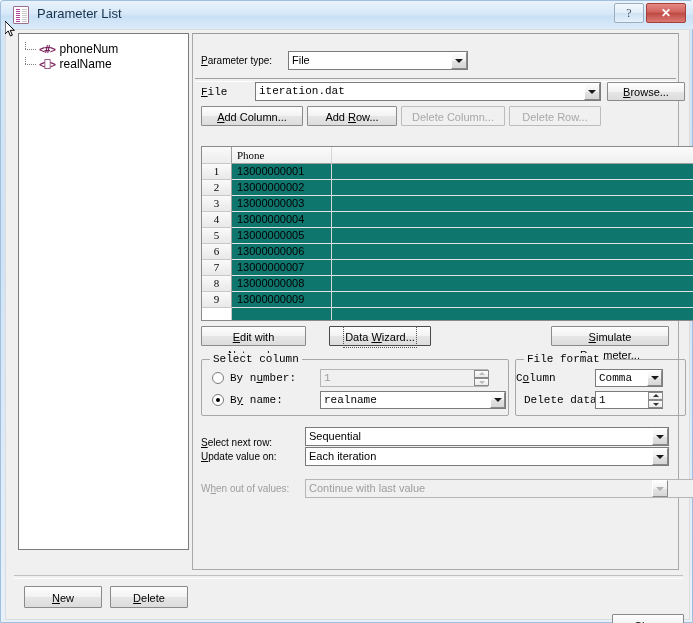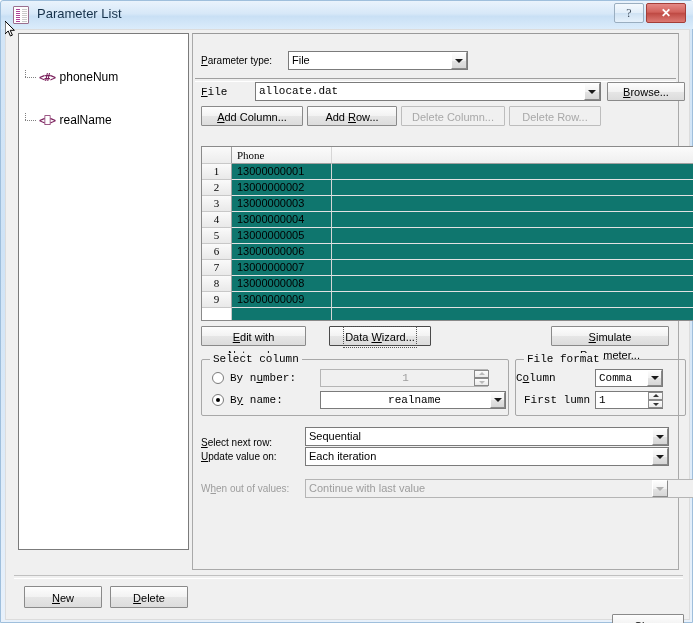--- a/index.html
+++ b/index.html
@@ -95,21 +95,20 @@
     box-sizing: border-box;
     overflow: hidden;
   }
   .tree-item {
     position: relative;
     height: 15px;
     padding-left: 20px;
     font-size: 12px;
     line-height: 15px;
     white-space: nowrap;
-    margin-top: 28px;
   }
   .tree-item .dots {
     position: absolute; left: 6px; top: 7px;
     width: 12px; height: 1px;
     background: repeating-linear-gradient(to right, #808080 0px, #808080 1px, transparent 1px, transparent 2px);
   }
   .tree-item .vline {
     position: absolute; left: 6px; top: 0px;
     width: 1px; height: 8px;
     background: repeating-linear-gradient(to bottom, #808080 0px, #808080 1px, transparent 1px, transparent 2px);
@@ -359,21 +358,21 @@
 
     <div class="main-panel">
 
       <div class="lbl" style="left:8px; top:21px;"><u>P</u>arameter type:</div>
       <div class="field" style="left:95px; top:17px; width:180px; height:19px; line-height:17px;">File</div>
       <div class="arrow" style="left:258px; top:18px; width:16px; height:17px;"></div>
 
       <div class="hsep" style="left:2px; top:44px; width:481px;"></div>
 
       <div class="lbl mono" style="left:8px; top:52px;"><u>F</u>ile</div>
-      <div class="field mono" style="left:62px; top:48px; width:346px; height:19px; line-height:17px;">allocate.dat</div>
+      <div class="field mono" style="left:62px; top:48px; width:346px; height:19px; line-height:17px;">iteration.dat</div>
       <div class="arrow" style="left:391px; top:49px; width:16px; height:17px;"></div>
       <button class="btn" style="left:414px; top:48px; width:78px; height:19px; line-height:17px;"><span class="inner"><u>B</u>rowse...</span></button>
 
       <button class="btn" style="left:8px;   top:72px; width:102px; height:20px; line-height:18px;"><span class="inner"><u>A</u>dd Column...</span></button>
       <button class="btn" style="left:114px; top:72px; width:90px;  height:20px; line-height:18px;"><span class="inner">Add <u>R</u>ow...</span></button>
       <button class="btn dis" style="left:208px; top:72px; width:104px; height:20px; line-height:18px;"><span class="inner">Delete Column...</span></button>
       <button class="btn dis" style="left:316px; top:72px; width:92px;  height:20px; line-height:18px;"><span class="inner">Delete Row...</span></button>
 
       <div class="grid">
         <div class="grid-row grid-head">
@@ -430,41 +429,41 @@
           <div class="cell-num" style="background:#fff;border-right:1px solid #c8c8c8;"></div>
           <div class="cell-a"></div>
           <div class="cell-b"></div>
         </div>
       </div>
 
       <button class="btn" style="left:8px; top:292px; width:105px; height:20px; line-height:18px;"><span class="inner"><u>E</u>dit with Notepad...</span></button>
       <button class="btn focus" style="left:136px; top:292px; width:102px; height:20px; line-height:18px;"><span class="inner">Data <u>W</u>izard...</span></button>
       <button class="btn" style="left:358px; top:292px; width:118px; height:20px; line-height:18px;"><span class="inner"><u>S</u>imulate Parameter...</span></button>
 
-      <div class="group" style="left:8px; top:325px; width:308px; height:57px;text-align:center;">
+      <div class="group" style="left:8px; top:325px; width:308px; height:57px;">
         <div class="gtitle">Select column</div>
         <div class="radio" style="left:10px; top:12px;"></div>
         <div class="lbl mono" style="left:28px; top:12px;">By n<u>u</u>mber:</div>
         <div class="field mono dis" style="left:118px; top:9px; width:168px; height:18px; line-height:16px;">1</div>
         <div class="spin dis" style="left:272px; top:10px; height:16px;">
             <div class="up"></div>
             <div class="dn"></div>
           </div>
         <div class="radio on" style="left:10px; top:34px;"></div>
         <div class="lbl mono" style="left:28px; top:34px;">B<u>y</u> name:</div>
         <div class="field mono" style="left:118px; top:31px; width:186px; height:18px; line-height:16px;">realname</div>
         <div class="arrow" style="left:288px; top:32px; width:15px; height:16px;"></div>
       </div>
 
       <div class="group" style="left:322px; top:325px; width:171px; height:57px;">
         <div class="gtitle">File format</div>
         <div class="lbl mono" style="left:0; top:12px;">C<u>o</u>lumn</div>
         <div class="field mono" style="left:79px; top:9px; width:68px; height:18px; line-height:16px;">Comma</div>
         <div class="arrow" style="left:131px; top:10px; width:15px; height:16px;"></div>
-        <div class="lbl mono" style="left:8px; top:34px;">First lumn</div>
+        <div class="lbl mono" style="left:8px; top:34px;">Delete data</div>
         <div class="field mono" style="left:79px; top:31px; width:68px; height:18px; line-height:16px;">1</div>
         <div class="spin" style="left:132px; top:32px; height:16px;">
             <div class="up"></div>
             <div class="dn"></div>
           </div>
       </div>
 
       <div class="lbl" style="left:8px; top:403px;"><u>S</u>elect next row:</div>
       <div class="field" style="left:112px; top:393px; width:364px; height:19px; line-height:17px;">Sequential</div>
       <div class="arrow" style="left:459px; top:394px; width:16px; height:17px;"></div>

